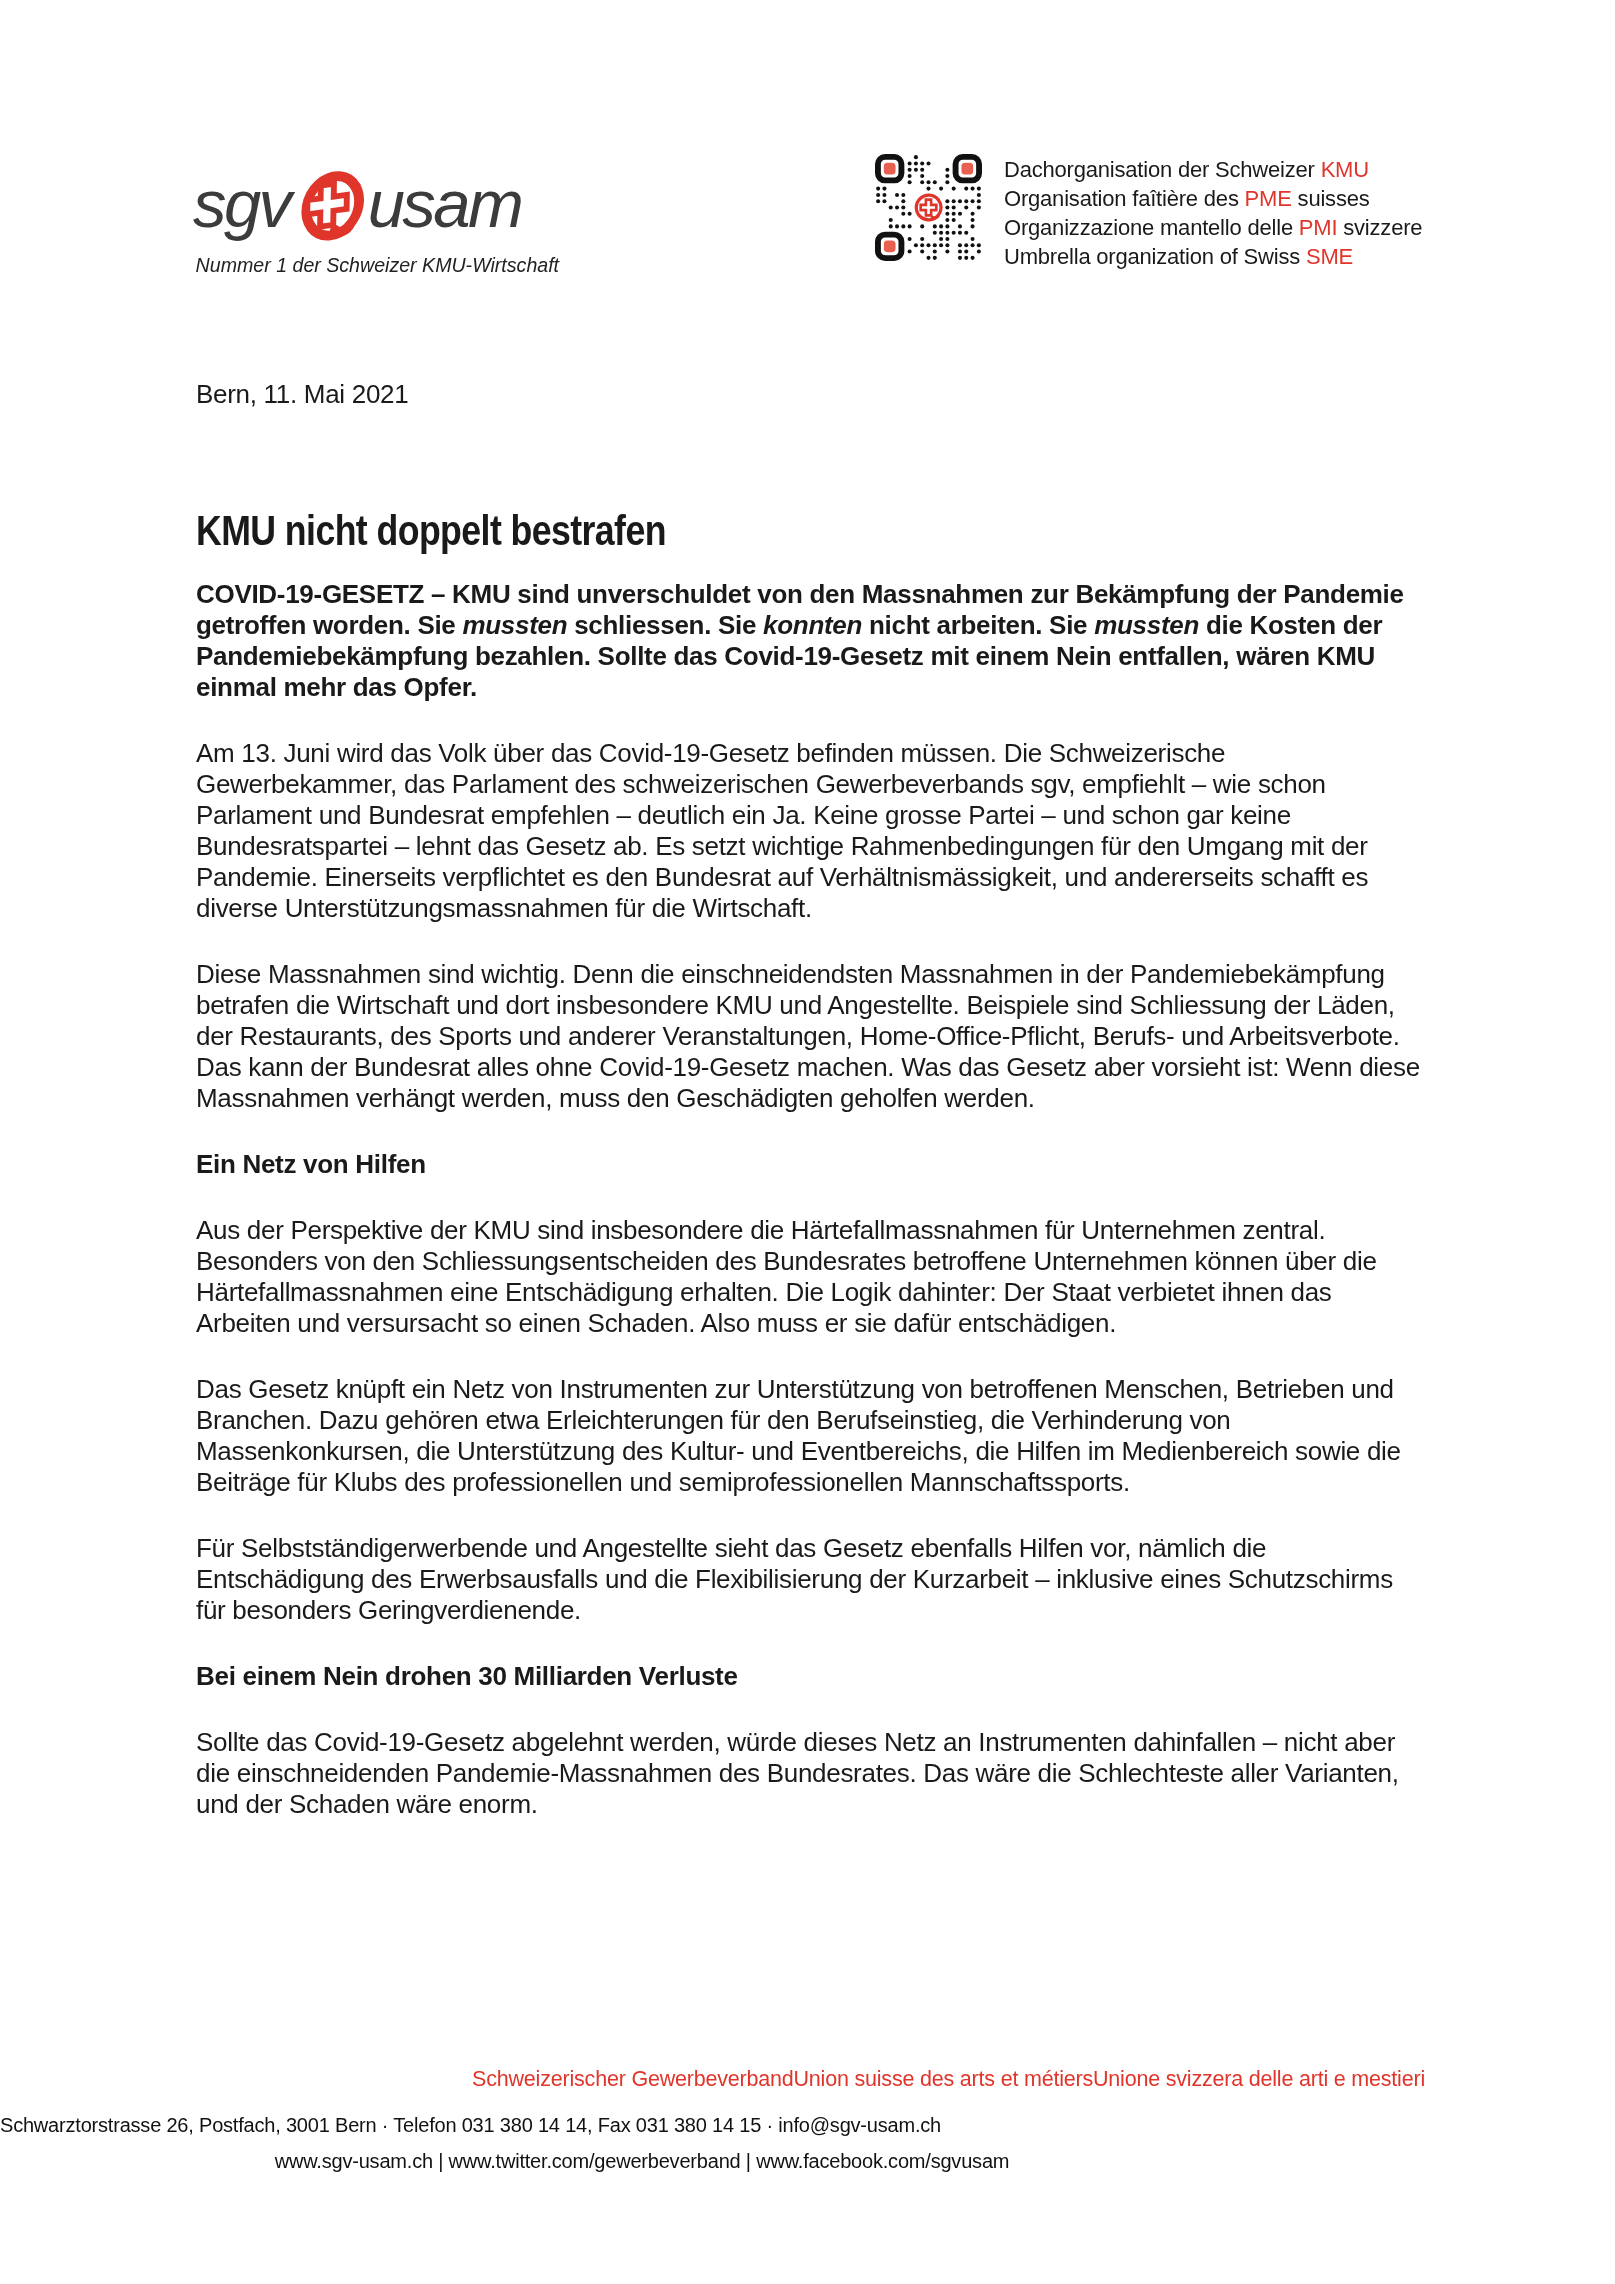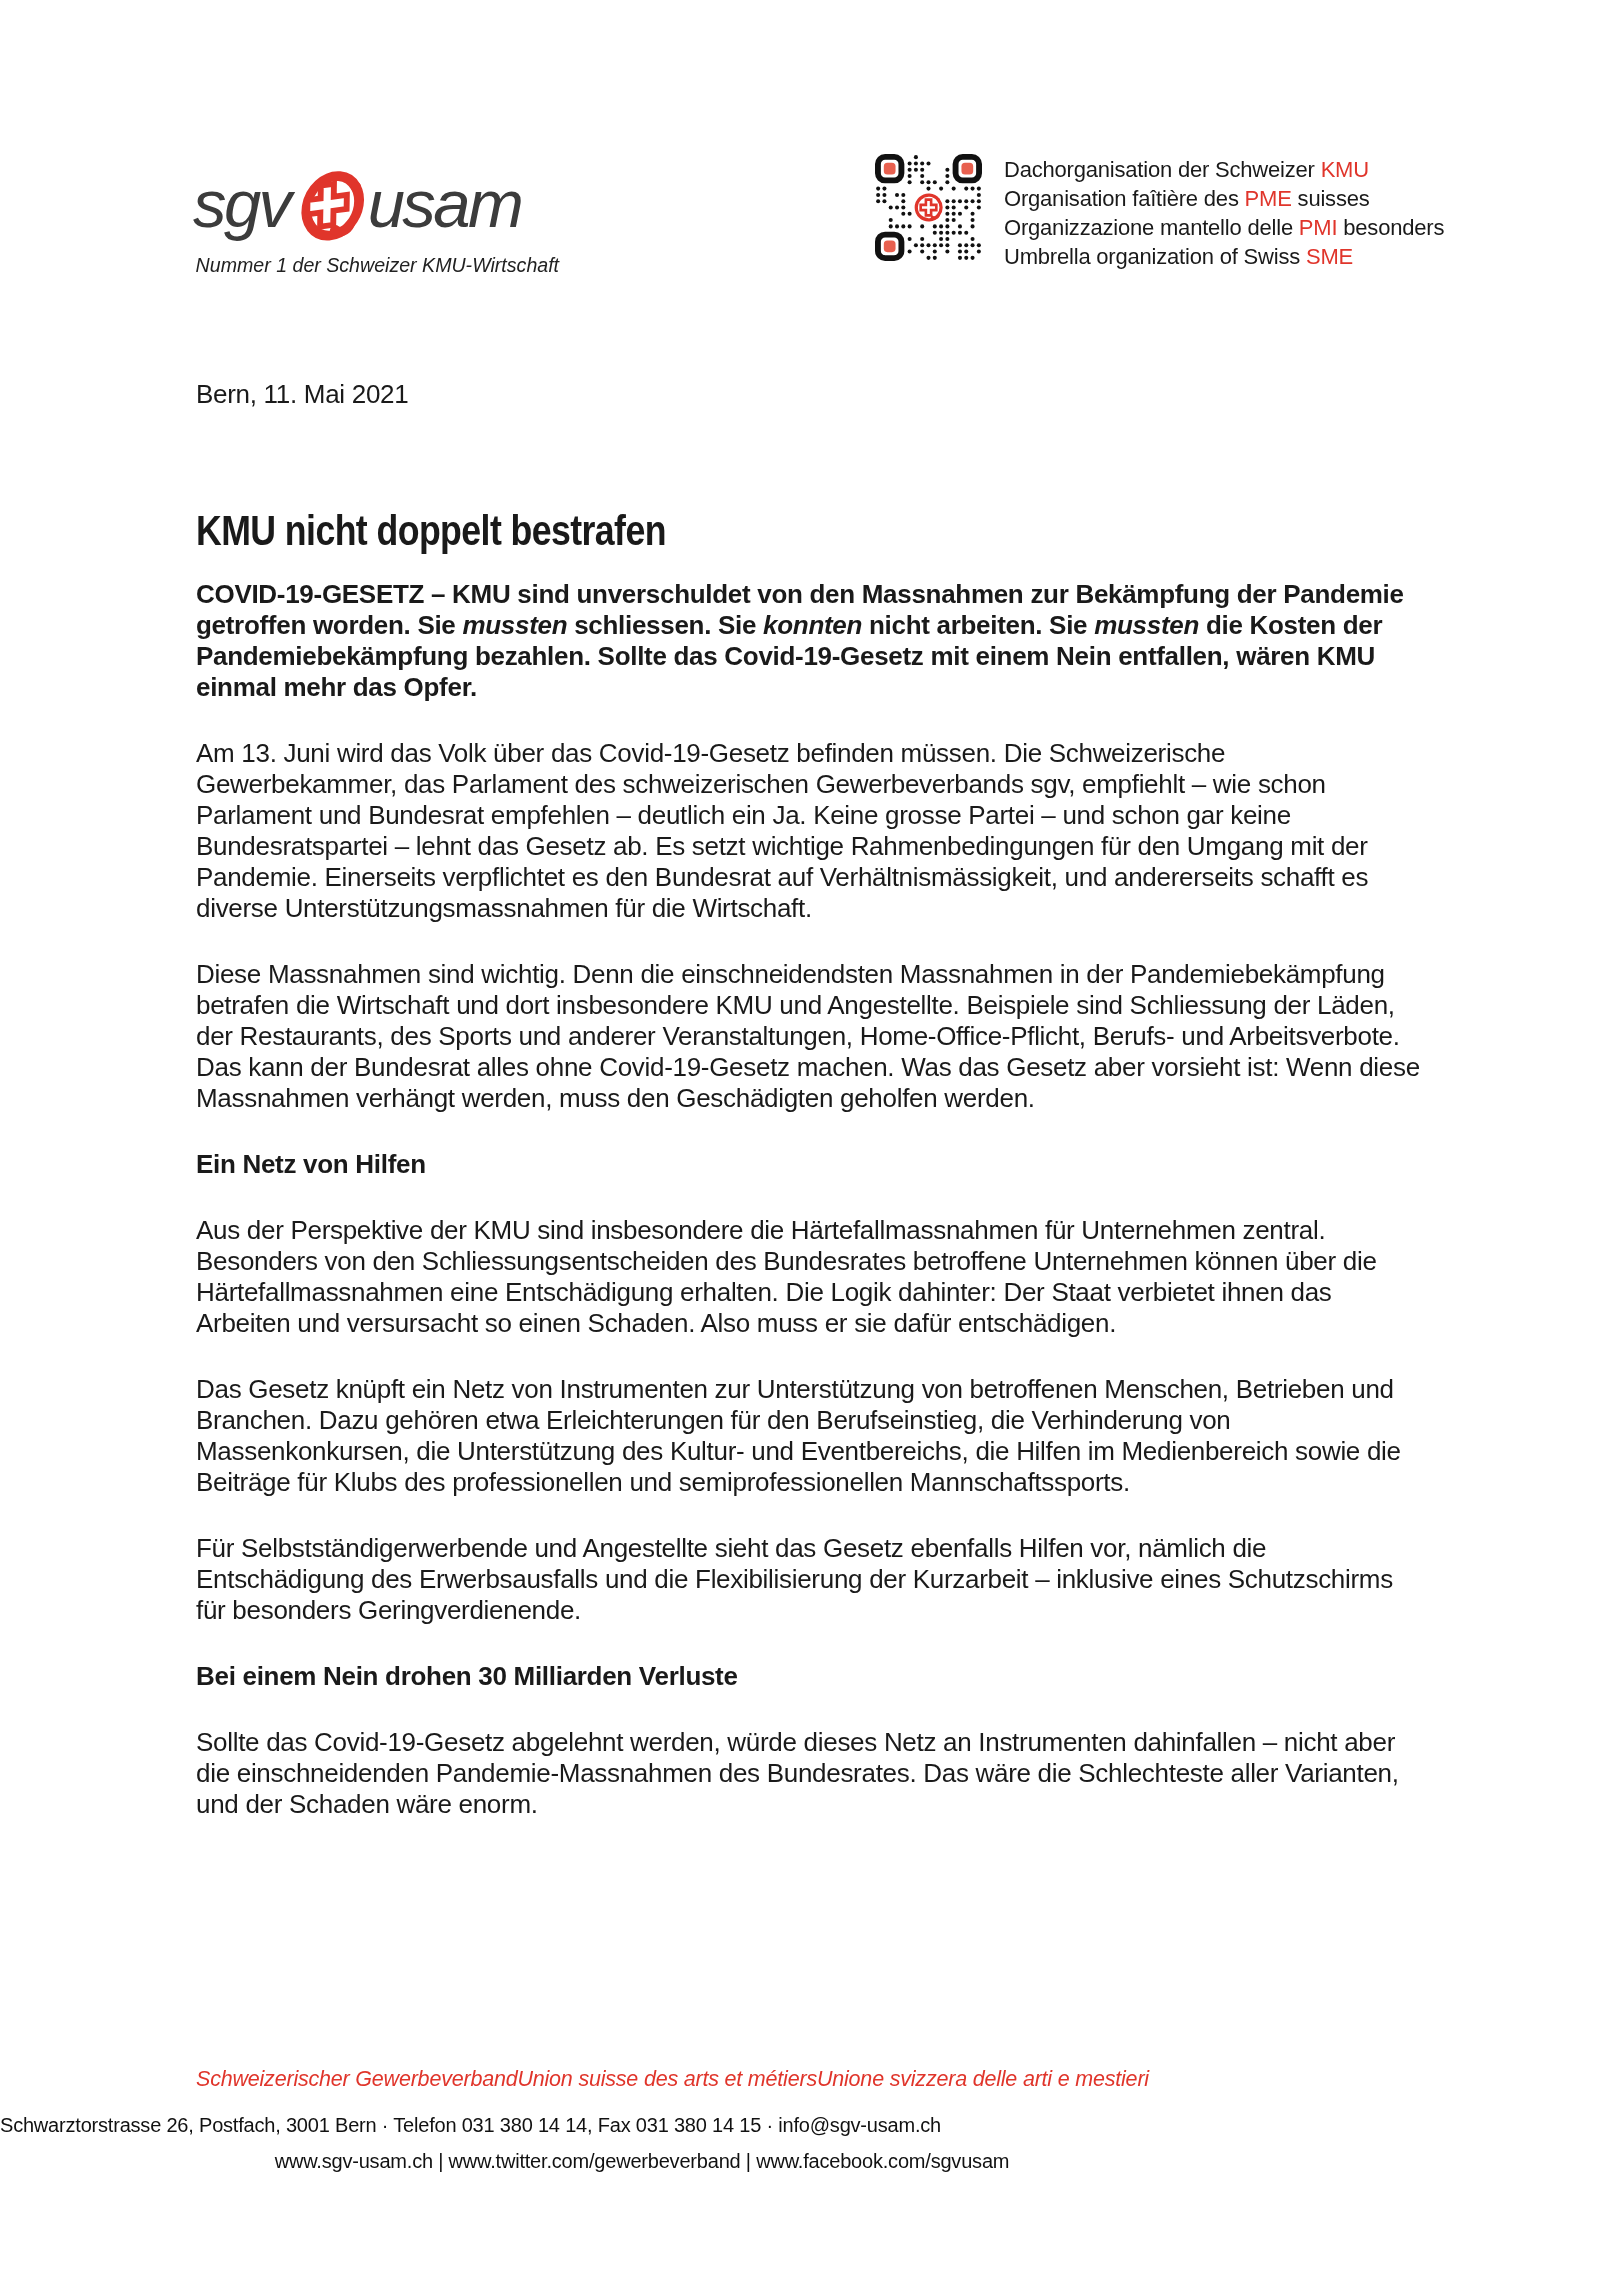--- a/index.html
+++ b/index.html
@@ -46,22 +46,22 @@
   }
   .article p{margin:0 0 35px 0;}
   .article p.lead{font-weight:700;}
   .article p.lead i{font-style:italic;}
   .article h2{
     margin:0 0 35px 0;font-size:26px;line-height:31px;font-weight:700;letter-spacing:-0.3px;
   }
   
   .footer-orgs{
     position:absolute;left:196px;top:2067px;width:1229px;
-    display:flex;justify-content:flex-start;
-    font-size:21.5px;color:#e0352b;letter-spacing:-0.2px;white-space:nowrap;font-style:italic;
+    display:flex;justify-content:flex-end;
+    font-size:21.5px;color:#e0352b;letter-spacing:-0.2px;white-space:nowrap;
   }
   .footer-address{
     position:absolute;left:0;top:2114px;width:1616px;text-align:left;
     font-size:20px;letter-spacing:-0.2px;color:#111;
   }
   .footer-links{
     position:absolute;left:0;top:2150px;width:1284px;text-align:center;
     font-size:20px;letter-spacing:-0.2px;color:#111;
   }
 </style>
@@ -201,21 +201,21 @@
           <path d="M 97 94 A 19 19 0 1 1 97 70" fill="none" stroke="#e0352b" stroke-width="5" stroke-linecap="round"></path>
           <path d="M 97 70 A 19 19 0 0 1 97 94 A 6 6 0 0 1 88 97" fill="none" stroke="#e0352b" stroke-width="5" stroke-linecap="round"></path>
           <path d="M 78 70 h 8 v 8 h 8 v 8 h -8 v 8 h -8 v -8 h -8 v -8 h 8 z" fill="#ffffff" stroke="#e0352b" stroke-width="4"></path>
         </g>
       </svg>
   </div>
 
   <div class="org-block" id="org-lines">
       <div><span>Dachorganisation der Schweizer </span><span class="red">KMU</span><span></span></div>
       <div><span>Organisation faîtière des </span><span class="red">PME</span><span> suisses</span></div>
-      <div><span>Organizzazione mantello delle </span><span class="red">PMI</span><span> besonders</span></div>
+      <div><span>Organizzazione mantello delle </span><span class="red">PMI</span><span> svizzere</span></div>
       <div><span>Umbrella organization of Swiss </span><span class="red">SME</span><span></span></div>
     </div>
 
   <div class="date">Bern, 11. Mai 2021</div>
 
   <div class="doc-title">KMU nicht doppelt bestrafen</div>
 
   <div class="article" id="article">
     <p class="lead" id="lead-paragraph"><span>COVID-19-GESETZ – KMU sind unverschuldet von den Massnahmen zur Bekämpfung der Pandemie getroffen worden. Sie </span><i>mussten</i><span> schliessen. Sie </span><i>konnten</i><span> nicht arbeiten. Sie </span><i>mussten</i><span> die Kosten der Pandemiebekämpfung bezahlen. Sollte das Covid-19-Gesetz mit einem Nein entfallen, wären KMU einmal mehr das Opfer.</span></p>
   <p>Am 13. Juni wird das Volk über das Covid-19-Gesetz befinden müssen. Die Schweizerische Gewerbekammer, das Parlament des schweizerischen Gewerbeverbands sgv, empfiehlt – wie schon Parlament und Bundesrat empfehlen – deutlich ein Ja. Keine grosse Partei – und schon gar keine Bundesratspartei – lehnt das Gesetz ab. Es setzt wichtige Rahmenbedingungen für den Umgang mit der Pandemie. Einerseits verpflichtet es den Bundesrat auf Verhältnismässigkeit, und andererseits schafft es diverse Unterstützungsmassnahmen für die Wirtschaft.</p>

